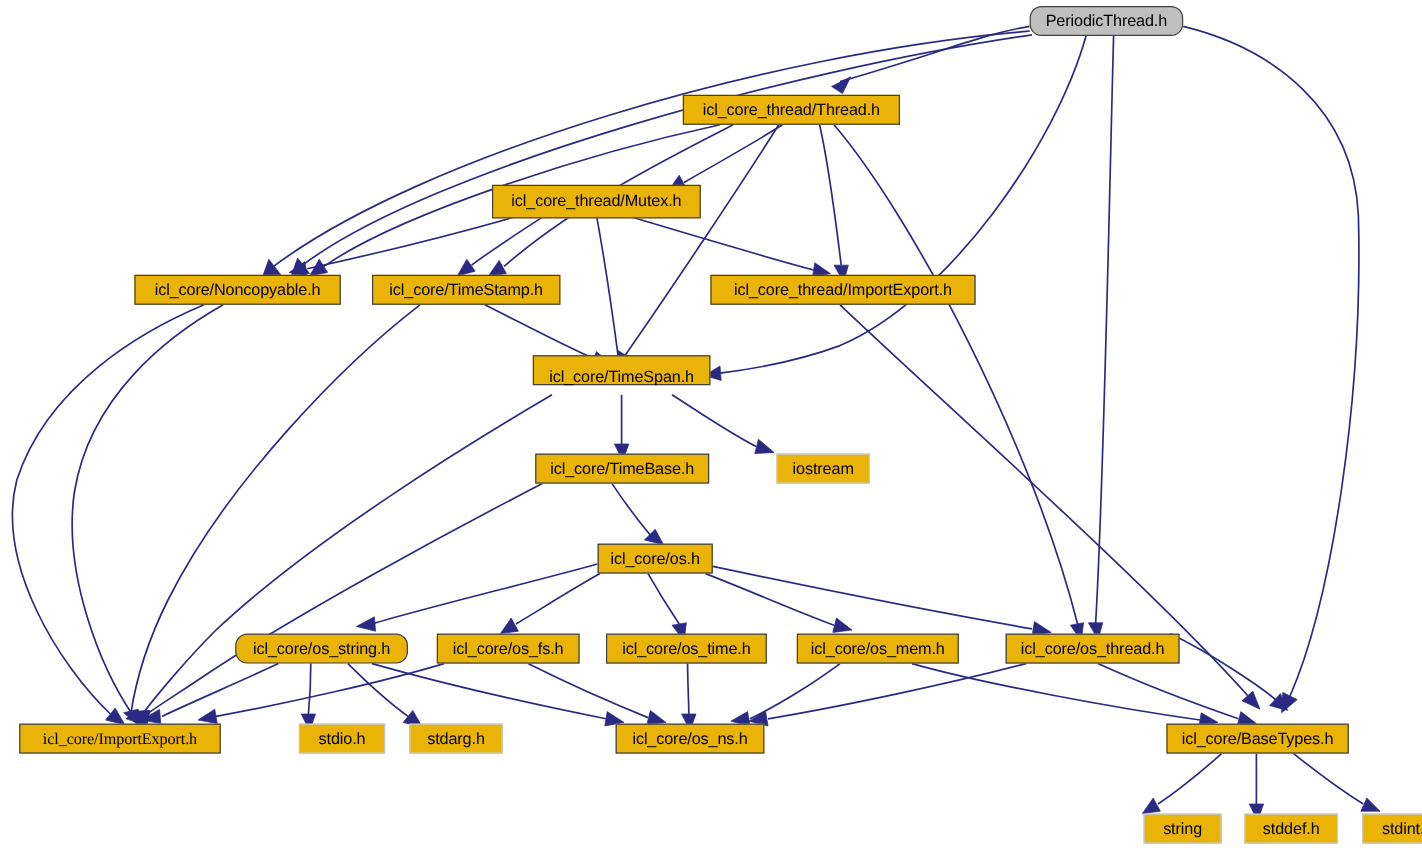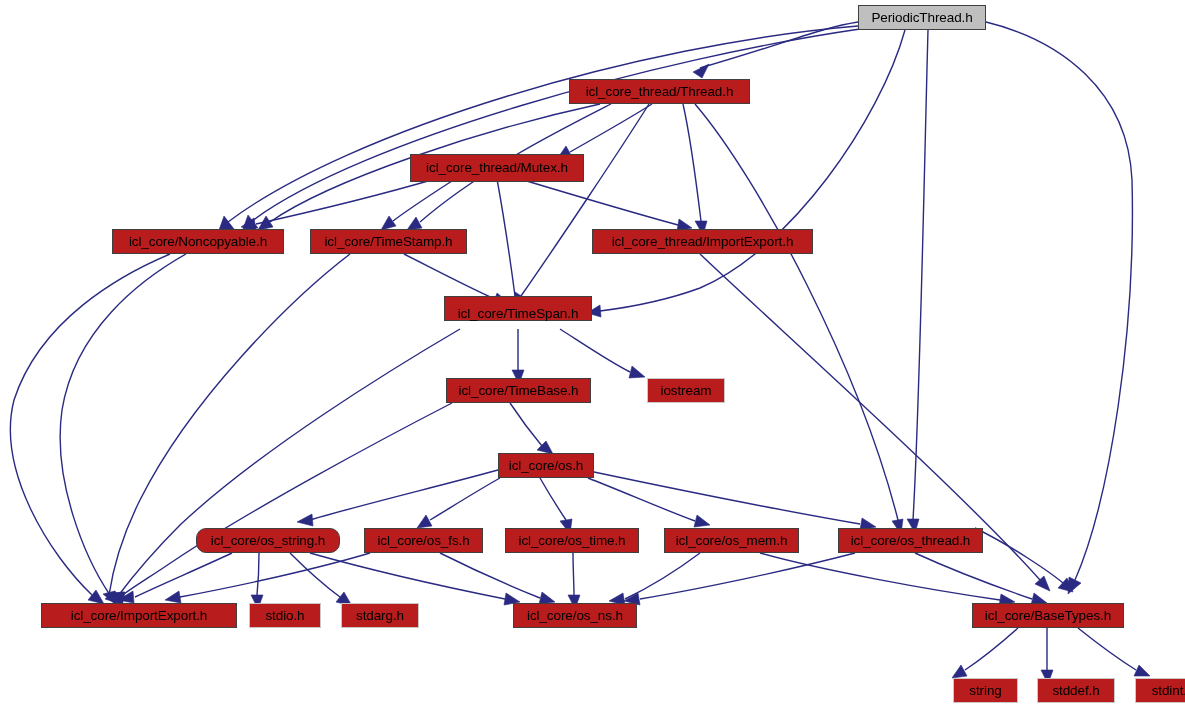--- a/index.html
+++ b/index.html
@@ -31,21 +31,21 @@
     fill: #2a2a82;
     stroke: #2a2a82;
     stroke-width: 0.6;
   }
   .gnode {
     position: absolute;
     box-sizing: border-box;
     display: flex;
     align-items: center;
     justify-content: center;
-    background: #b91c1c;
+    background: #eab308;
     border: 1px solid #808080;
     color: #000000;
     font-size: 13.5px;
     line-height: 1;
     white-space: nowrap;
     letter-spacing: -0.1px;
   }
   .gnode.kind-project {
     border: 1.6px solid #404040;
   }
@@ -149,21 +149,21 @@
       <polygon class="arrow-head" points="1035,584 1050,591 1044,576"></polygon>
       <path class="edge-path" d="M 975,528 C 1010,545 1050,572 1063,583"></path>
       <polygon class="arrow-head" points="1058,588 1073,592 1067,578"></polygon>
       <path class="edge-path" d="M 1018,628 C 1000,644 980,660 965,670"></path>
       <polygon class="arrow-head" points="961,665 952,678 967,676"></polygon>
       <path class="edge-path" d="M 1047,628 C 1047,644 1047,658 1047,670"></path>
       <polygon class="arrow-head" points="1041,670 1048,684 1053,670"></polygon>
       <path class="edge-path" d="M 1078,628 C 1098,644 1120,660 1136,670"></path>
       <polygon class="arrow-head" points="1139,665 1150,676 1134,676"></polygon>
     </svg>
-<div class="gnode kind-root" style="left: 858px; top: 5px; width: 128px; height: 25px;">
+<div class="gnode kind-root" style="left: 858px; top: 5px; width: 128px; height: 25px; border-radius: 10px;">
       <span>PeriodicThread.h</span>
     </div>
     <div class="gnode kind-project" style="left: 569px; top: 79px; width: 181px; height: 25px;">
       <span>icl_core_thread/Thread.h</span>
     </div>
     <div class="gnode kind-project" style="left: 410px; top: 154px; width: 174px; height: 28px;">
       <span>icl_core_thread/Mutex.h</span>
     </div>
     <div class="gnode kind-project" style="left: 112px; top: 229px; width: 172px; height: 25px;">
       <span>icl_core/Noncopyable.h</span>
@@ -194,21 +194,21 @@
     </div>
     <div class="gnode kind-project" style="left: 505px; top: 528px; width: 134px; height: 25px;">
       <span>icl_core/os_time.h</span>
     </div>
     <div class="gnode kind-project" style="left: 664px; top: 528px; width: 135px; height: 25px;">
       <span>icl_core/os_mem.h</span>
     </div>
     <div class="gnode kind-project" style="left: 838px; top: 528px; width: 145px; height: 25px;">
       <span>icl_core/os_thread.h</span>
     </div>
-    <div class="gnode kind-project" style="left: 41px; top: 603px; width: 196px; height: 25px;">
+    <div class="gnode kind-project" style="left: 16px; top: 603px; width: 168px; height: 25px; font-family: Liberation Serif, serif;">
       <span>icl_core/ImportExport.h</span>
     </div>
     <div class="gnode kind-system" style="left: 221px; top: 603px; width: 72px; height: 25px;">
       <span>stdio.h</span>
     </div>
     <div class="gnode kind-system" style="left: 313px; top: 603px; width: 78px; height: 25px;">
       <span>stdarg.h</span>
     </div>
     <div class="gnode kind-project" style="left: 513px; top: 603px; width: 124px; height: 25px;">
       <span>icl_core/os_ns.h</span>

